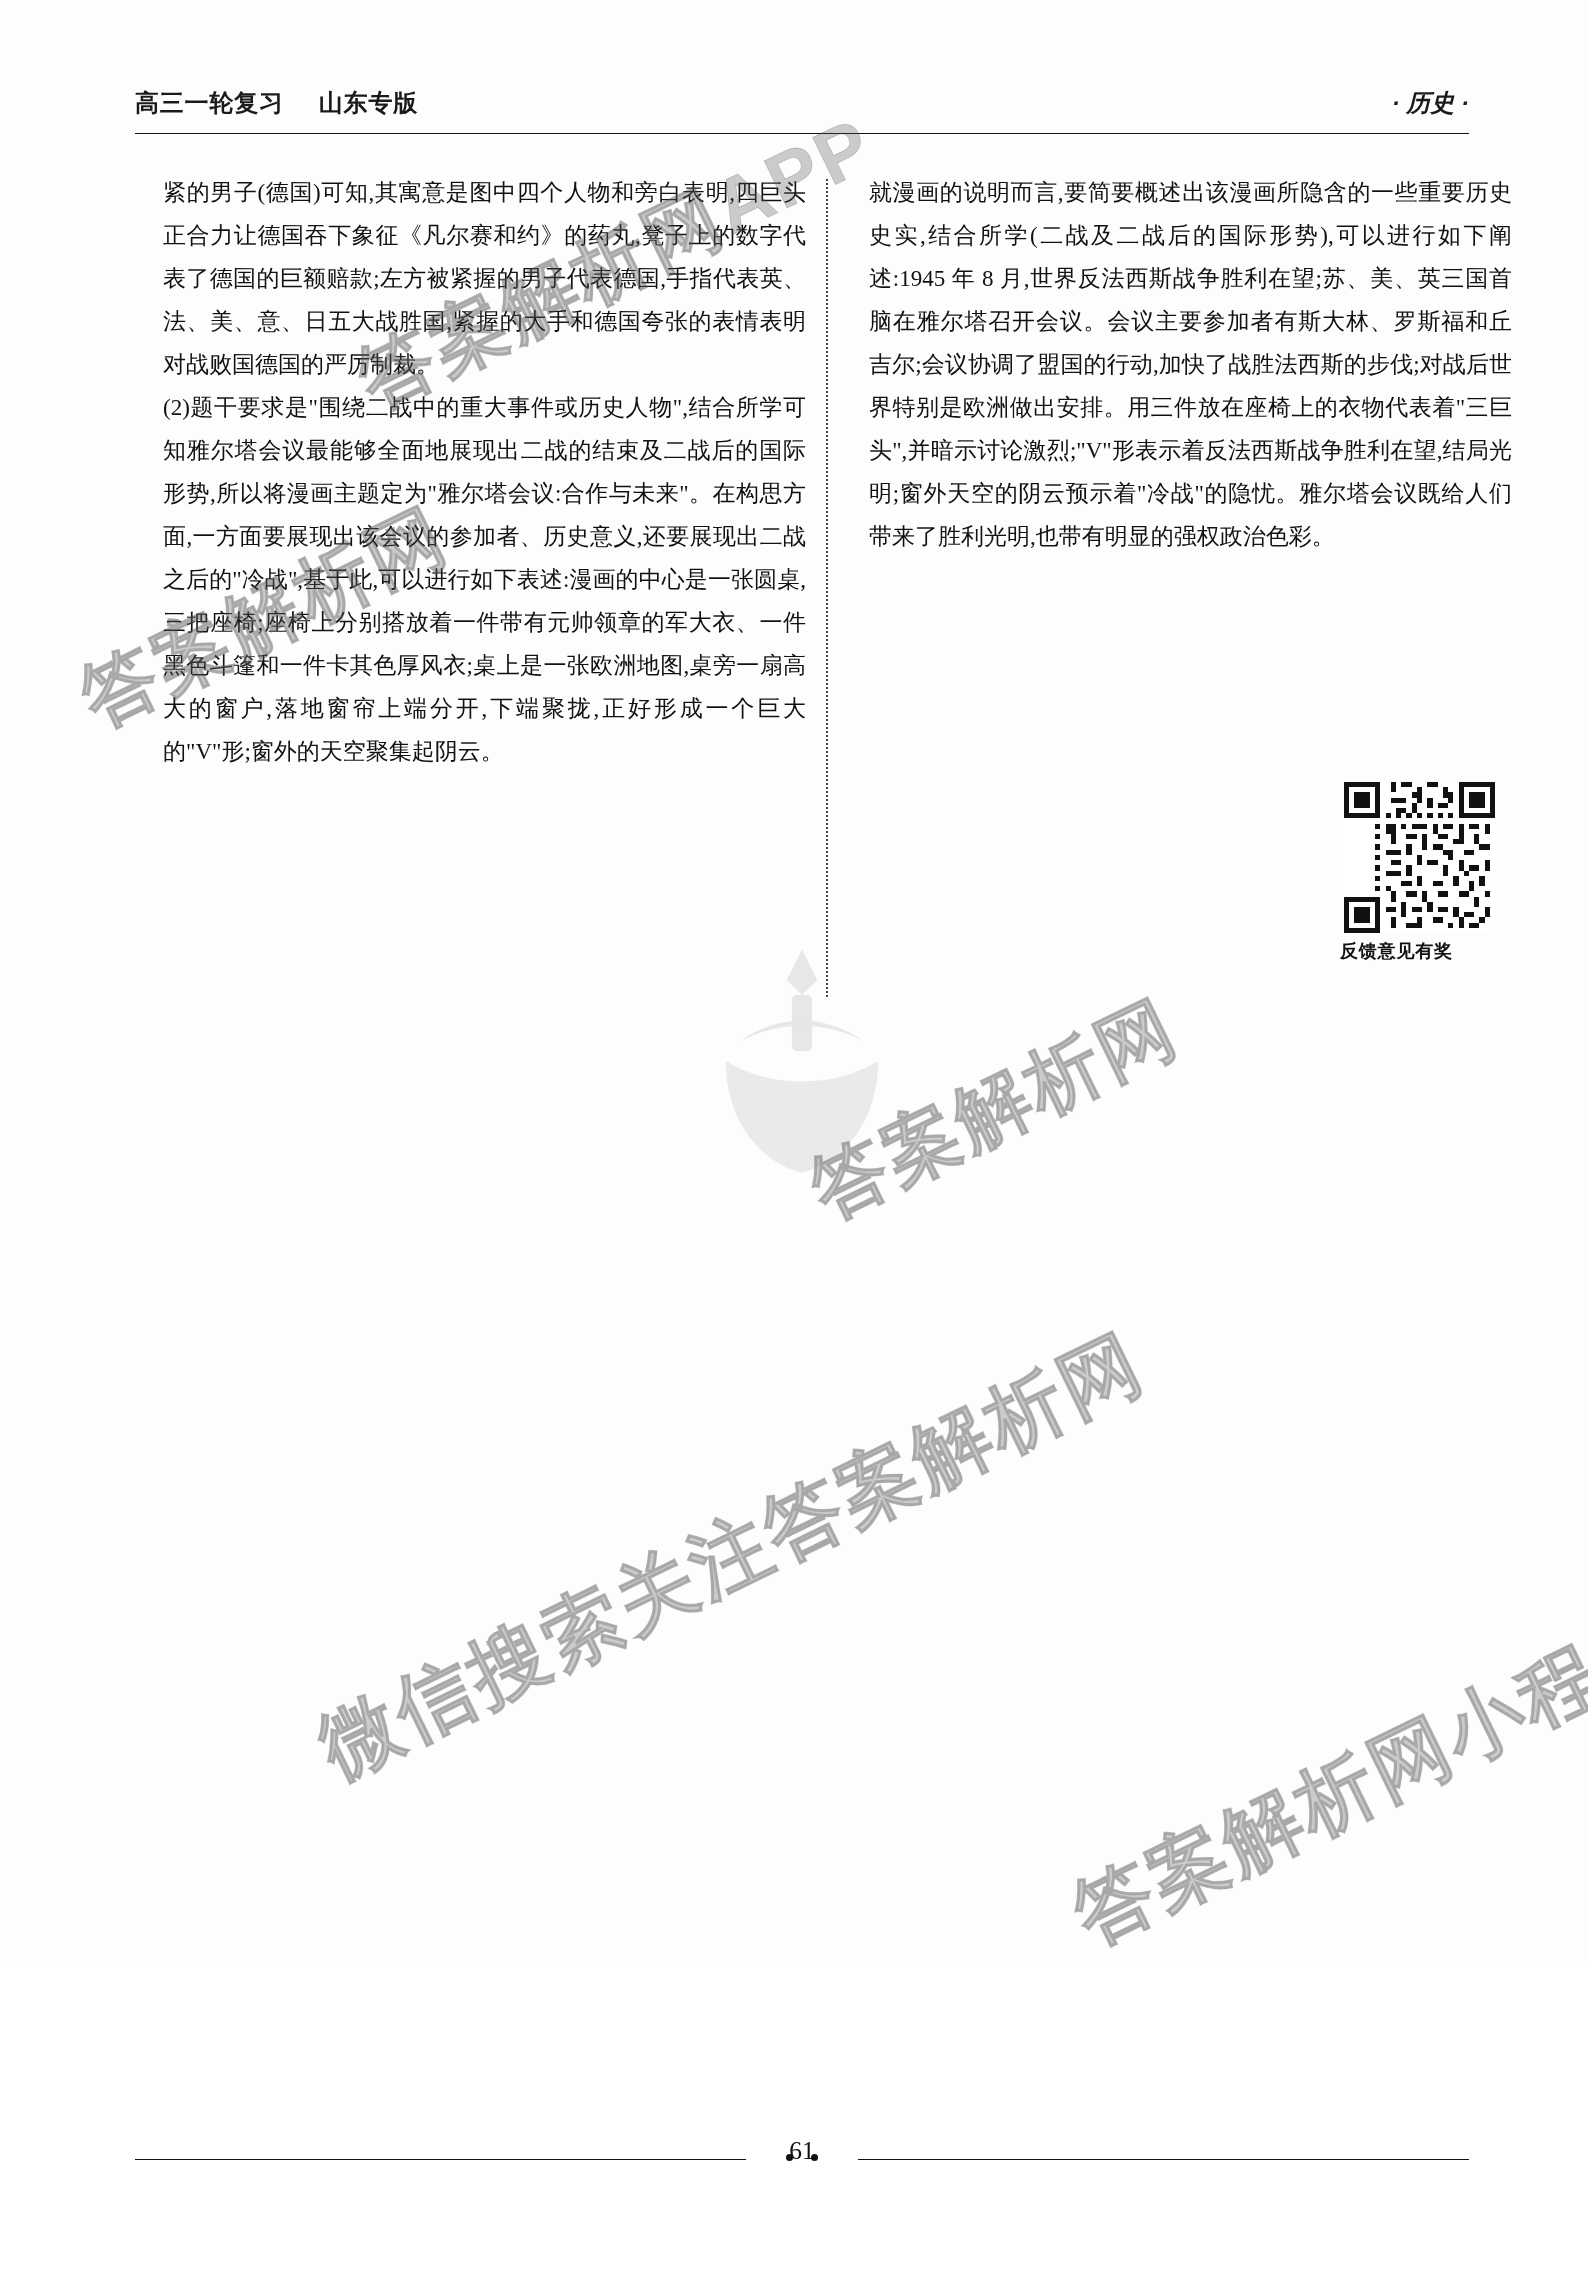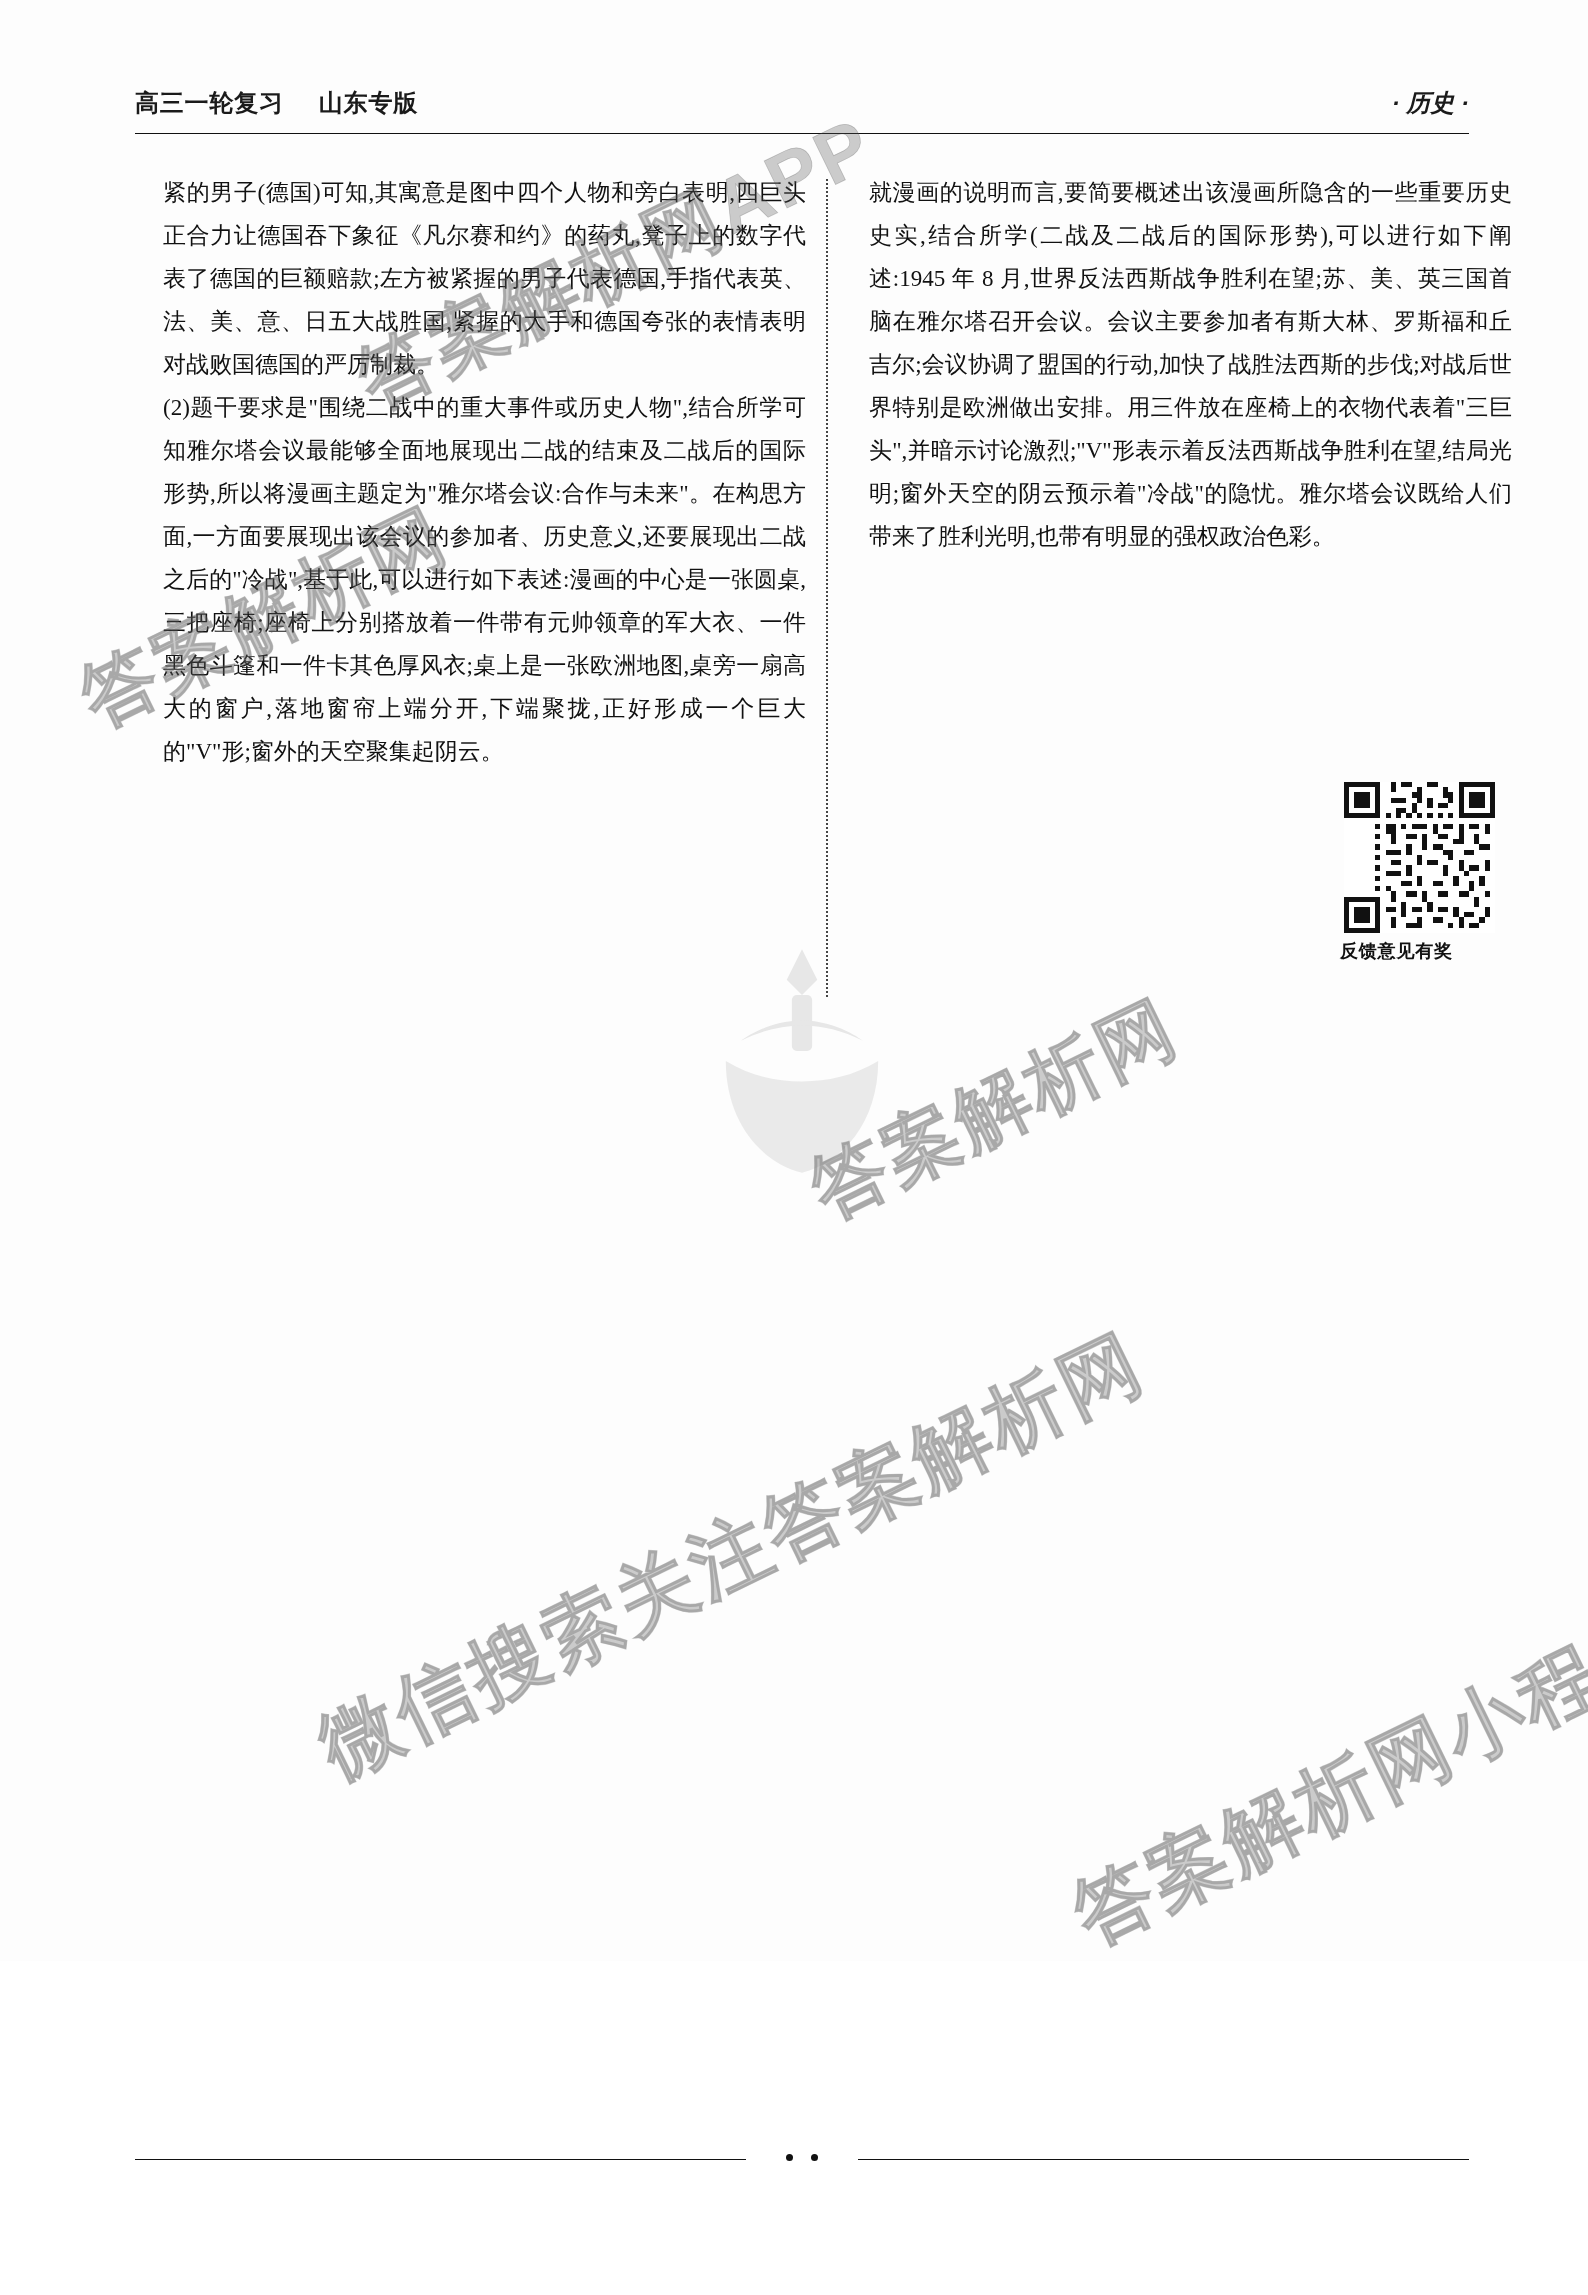--- a/index.html
+++ b/index.html
@@ -371,16 +371,17 @@
       <path d="M20 52 C20 76 34 92 50 96 C66 92 80 76 80 52 C70 58 60 60 50 60 C40 60 30 58 20 52 Z" opacity="0.85"></path>
       <path d="M50 36 C36 36 26 44 26 44 C34 40 42 38 50 38 C58 38 66 40 74 44 C74 44 64 36 50 36 Z"></path>
     </g>
   </svg>
 
   <div class="footer">
     <div class="footer-rule-left"></div>
     <div class="footer-rule-right"></div>
     <div class="footer-dot-l"></div>
     <div class="footer-dot-r"></div>
+    <div class="footer-num">61</div>
   </div>
 
 </div>
 
 
 </body></html>

